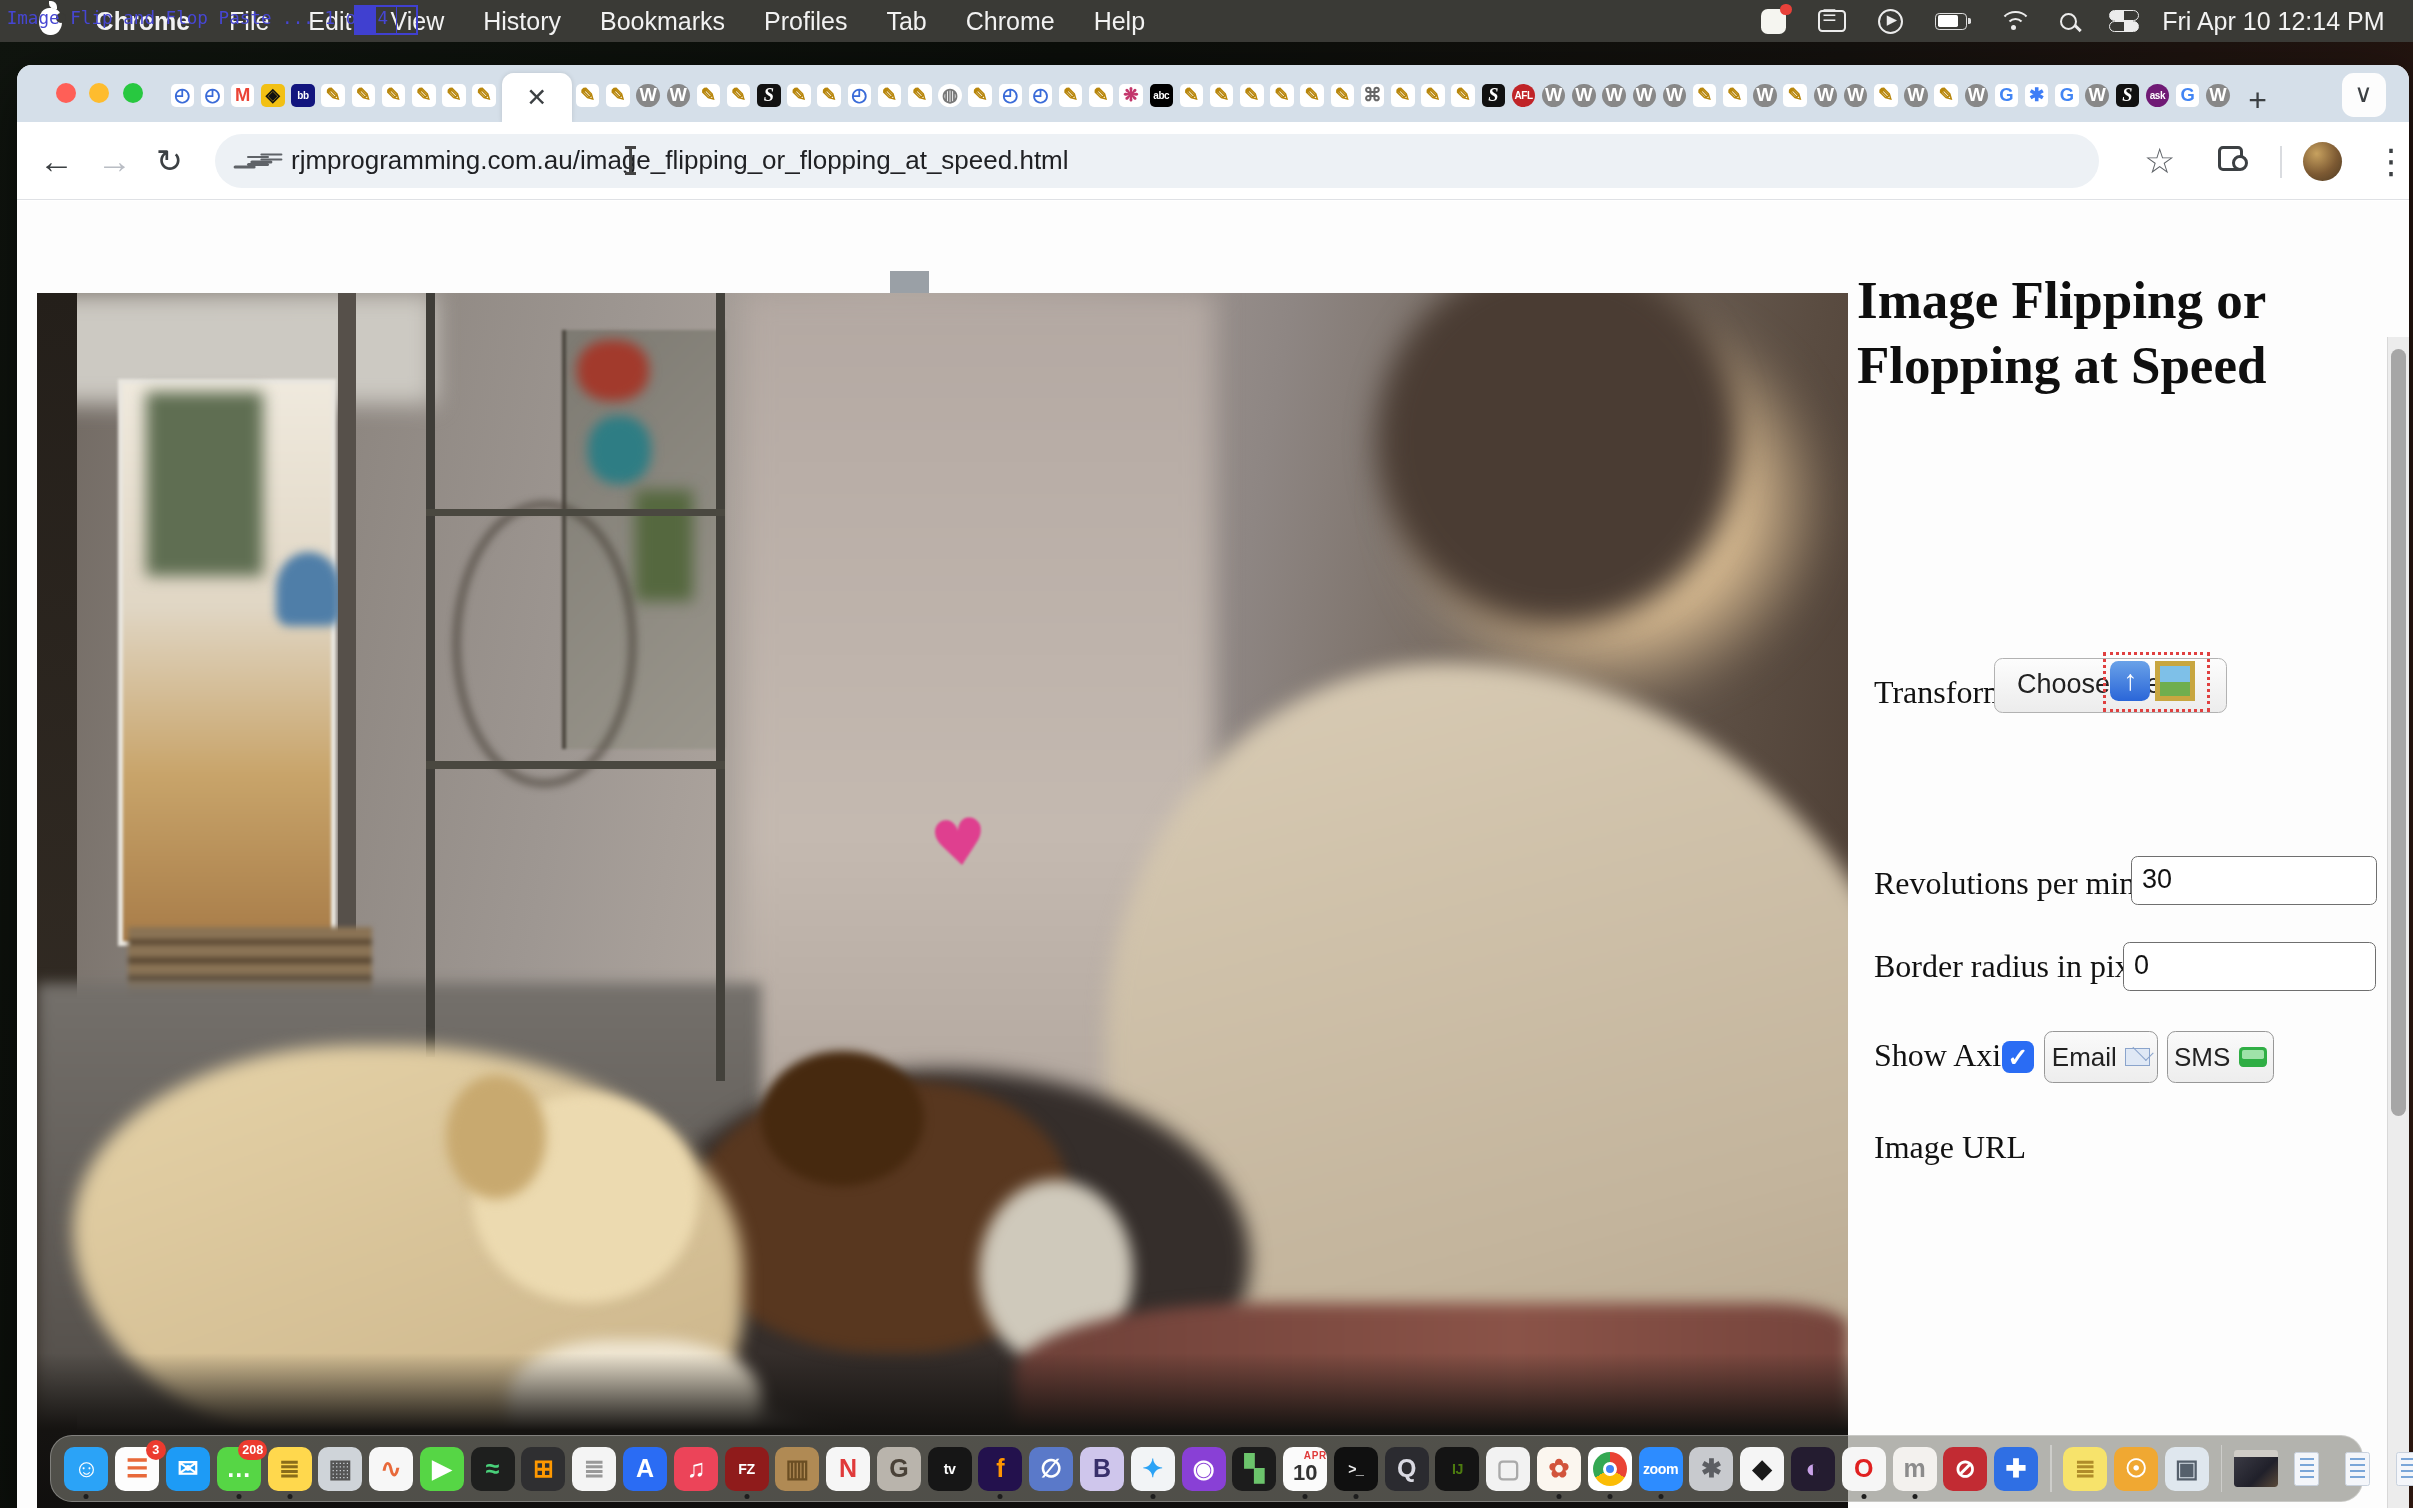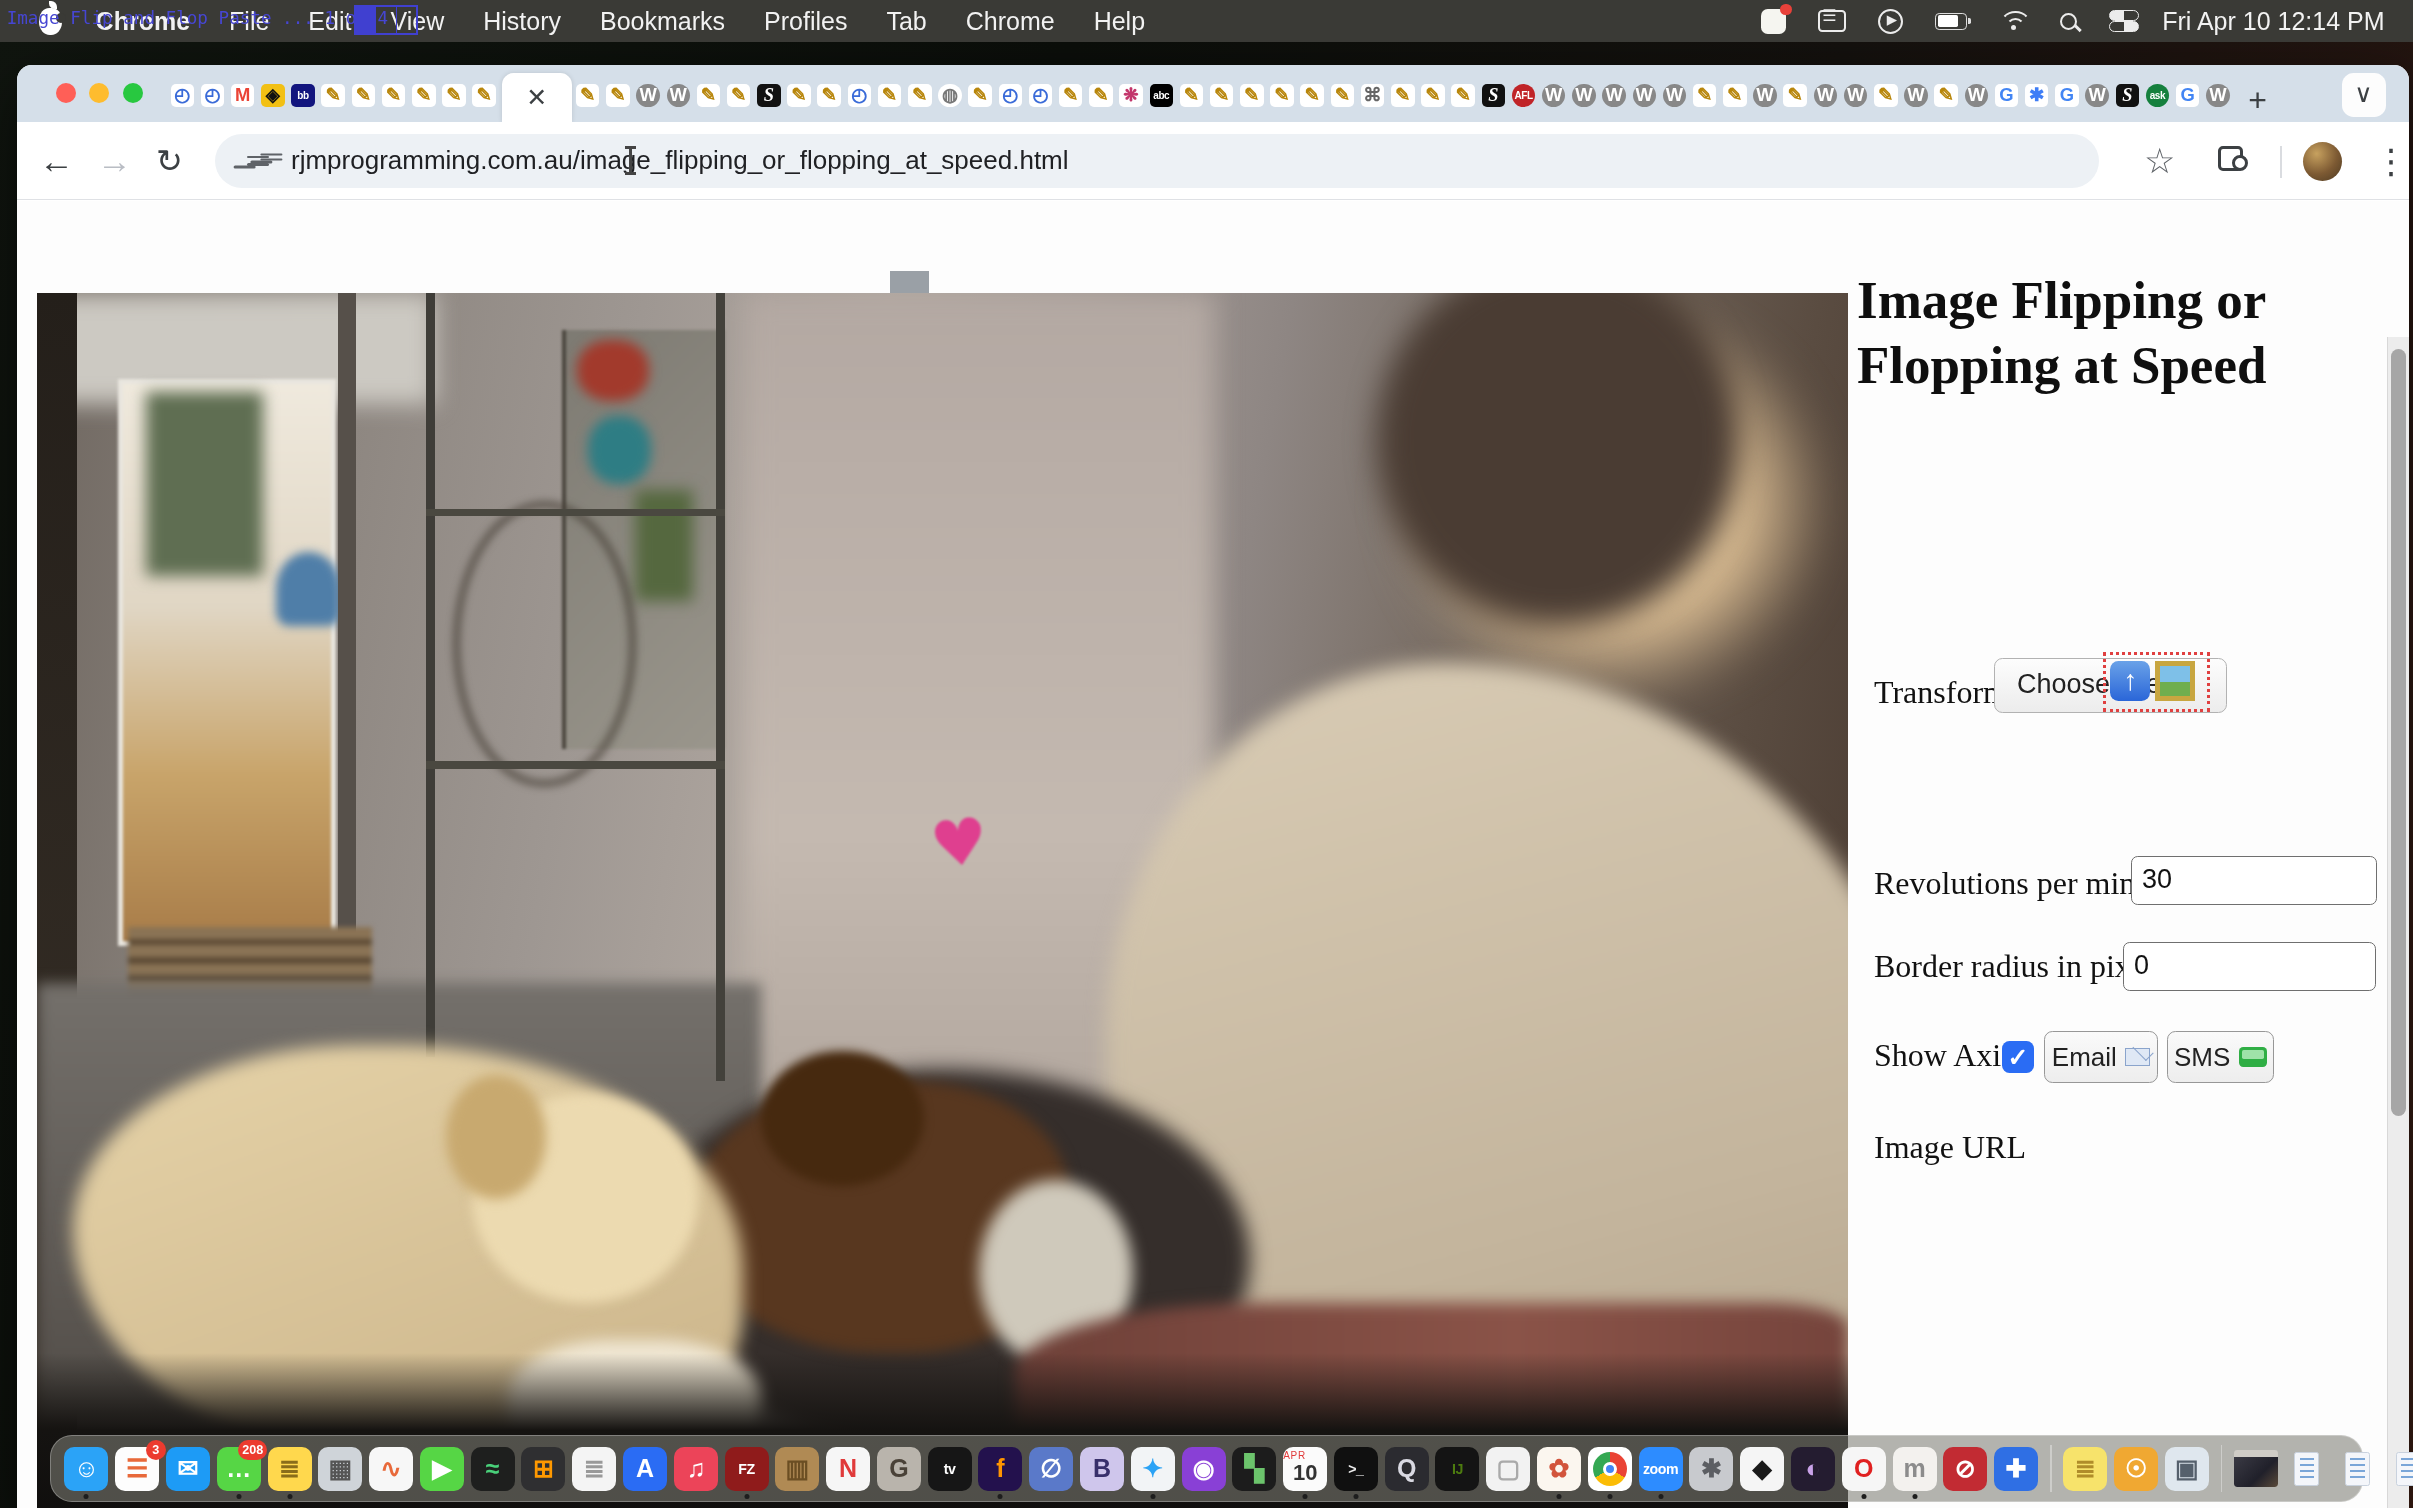--- a/index.html
+++ b/index.html
@@ -176,21 +176,21 @@
   #dock { position:absolute; left:50px; top:1435px; width:2313px; height:67px; z-index:50;
     background:rgba(125,125,118,.58); border:0.8px solid rgba(255,255,255,.28); border-radius:22px;
     display:flex; align-items:center; padding:0 10px; }
   .dock-item { position:relative; width:44px; height:44px; margin:0 3.4px; border-radius:10px; flex:0 0 auto;
     display:flex; align-items:center; justify-content:center; font-size:25px; font-weight:bold; }
   .dock-item.small-label { font-size:14.2px; letter-spacing:-0.4px; }
   .dock-badge { position:absolute; top:-6.7px; right:-6.7px; min-width:20px; height:20px; padding:0 4.2px; background:#ec3b2f; border-radius:11px;
     color:#fff; font-size:12.6px; font-weight:bold; line-height:20px; text-align:center; }
   .dock-dot { position:absolute; bottom:-8.4px; left:50%; transform:translateX(-50%); width:5px; height:5px; background:#1d1d1d; border-radius:50%; }
   .dock-divider { width:1.7px; height:47px; background:rgba(255,255,255,.35); margin:0 8.4px; flex:0 0 auto; }
-  .dock-cal-cap { position:absolute; top:3.4px; left:0; right:0; text-align:left; font-size:10px; font-weight:normal; color:#e03a3a; letter-spacing:0.8px; }
+  .dock-cal-cap { position:absolute; top:3.4px; left:0; right:0; text-align:right; font-size:10px; font-weight:bold; color:#e03a3a; letter-spacing:0.8px; }
   .dock-cal-num { margin-top:8.4px; font-size:22px; font-weight:bold; color:#333; }
   .chrome-ic { width:44px; height:44px; border-radius:10px; background:#fff; position:relative; }
   .chrome-ic::before { content:""; position:absolute; inset:5px; border-radius:50%;
     background:conic-gradient(#ea4335 0 120deg,#fbbc05 120deg 240deg,#34a853 240deg 360deg); }
   .chrome-ic::after { content:""; position:absolute; inset:15px; border-radius:50%; background:#4285f4; border:3.4px solid #fff; }
   .window-thumb-ic { width:44px; height:37px; background:#cfccc6; border-radius:3.4px; position:relative; overflow:hidden; }
   .window-thumb-ic::after { content:""; position:absolute; left:0; right:0; top:6.7px; bottom:0; background:linear-gradient(135deg,#3a3a44,#20202a 60%,#5a4a3a); }
   .mini-doc-ic { width:25px; height:34px; background:#f4f6fa; border-radius:2.5px; border:0.8px solid #c9d2de; position:relative; }
   .mini-doc-ic::after { content:""; position:absolute; inset:5px 4.2px; background:repeating-linear-gradient(180deg,#7aa6d8 0 2.5px,transparent 2.5px 5.9px); }
 </style>
@@ -425,21 +425,21 @@
           <div class="mini-tab">
             <div class="fav" style="background: rgb(255, 255, 255); color: rgb(66, 133, 244);">G</div>
           </div>
           <div class="mini-tab">
             <div class="fav round" style="background: rgb(136, 136, 136); color: rgb(255, 255, 255);">W</div>
           </div>
           <div class="mini-tab">
             <div class="fav serif" style="background: rgb(17, 17, 17); color: rgb(255, 255, 255);">S</div>
           </div>
           <div class="mini-tab">
-            <div class="fav small round" style="background: #15803d; color: rgb(255, 255, 255);">ask</div>
+            <div class="fav small round" style="background: #701a75; color: rgb(255, 255, 255);">ask</div>
           </div>
           <div class="mini-tab">
             <div class="fav" style="background: rgb(255, 255, 255); color: rgb(66, 133, 244);">G</div>
           </div>
           <div class="mini-tab">
             <div class="fav round" style="background: rgb(136, 136, 136); color: rgb(255, 255, 255);">W</div>
           </div>
         </div>
       <div id="new-tab-btn" style="left: 2222px;">+</div>
       <div id="tab-search-btn">∨</div>

